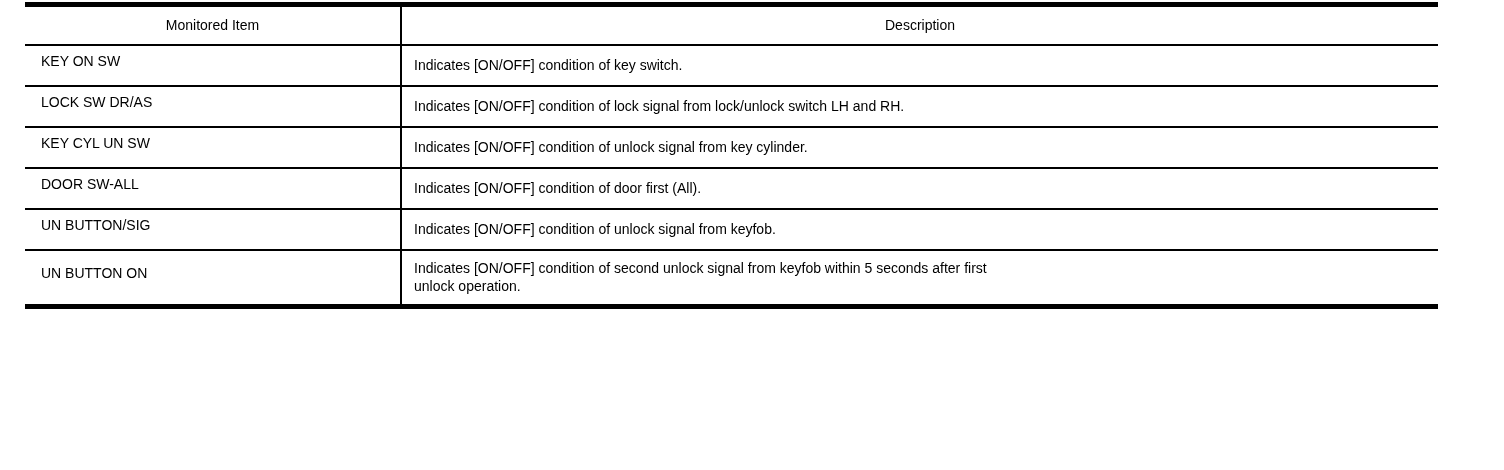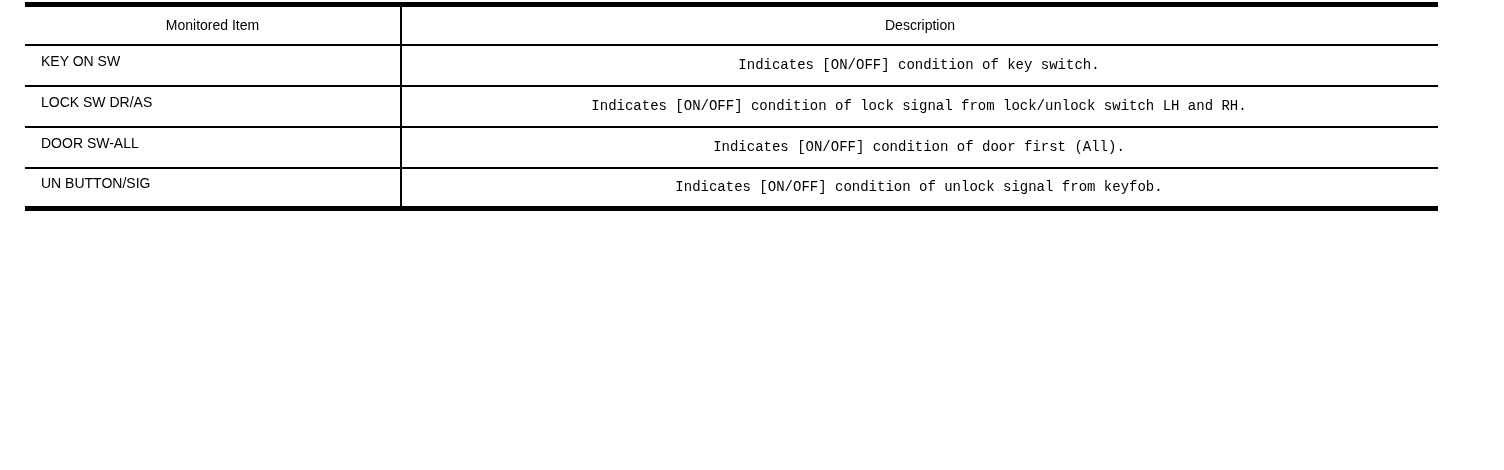--- a/index.html
+++ b/index.html
@@ -44,25 +44,24 @@
   .col-item {
     width: 376px;
     border-right: 2px solid #000000;
   }
   td.col-item {
     height: 41px;
     text-align: left;
     padding: 4px 8px 12px 16px;
   }
   td.col-desc {
-    text-align: center;
+    text-align: left;
     padding: 8px 14px 8px 12px;
     white-space: pre-line;
     line-height: 1.35;
-    font-family: Liberation Mono, monospace;
   }
 </style>
 </head>
 <body>
 
 <div class="page">
   <table class="spec-table">
     <colgroup>
       <col class="col-item">
       <col>
@@ -76,22 +75,31 @@
     <tbody id="table-body">
         <tr>
           <td class="col-item">KEY ON SW</td>
           <td class="col-desc">Indicates [ON/OFF] condition of key switch.</td>
         </tr>
         <tr>
           <td class="col-item">LOCK SW DR/AS</td>
           <td class="col-desc">Indicates [ON/OFF] condition of lock signal from lock/unlock switch LH and RH.</td>
         </tr>
         <tr>
+          <td class="col-item">KEY CYL UN SW</td>
+          <td class="col-desc">Indicates [ON/OFF] condition of unlock signal from key cylinder.</td>
+        </tr>
+        <tr>
           <td class="col-item">DOOR SW-ALL</td>
           <td class="col-desc">Indicates [ON/OFF] condition of door first (All).</td>
         </tr>
         <tr>
           <td class="col-item">UN BUTTON/SIG</td>
           <td class="col-desc">Indicates [ON/OFF] condition of unlock signal from keyfob.</td>
         </tr>
+        <tr>
+          <td class="col-item">UN BUTTON ON</td>
+          <td class="col-desc">Indicates [ON/OFF] condition of second unlock signal from keyfob within 5 seconds after first
+unlock operation.</td>
+        </tr>
       </tbody>
   </table>
 </div>
 
 </body></html>

